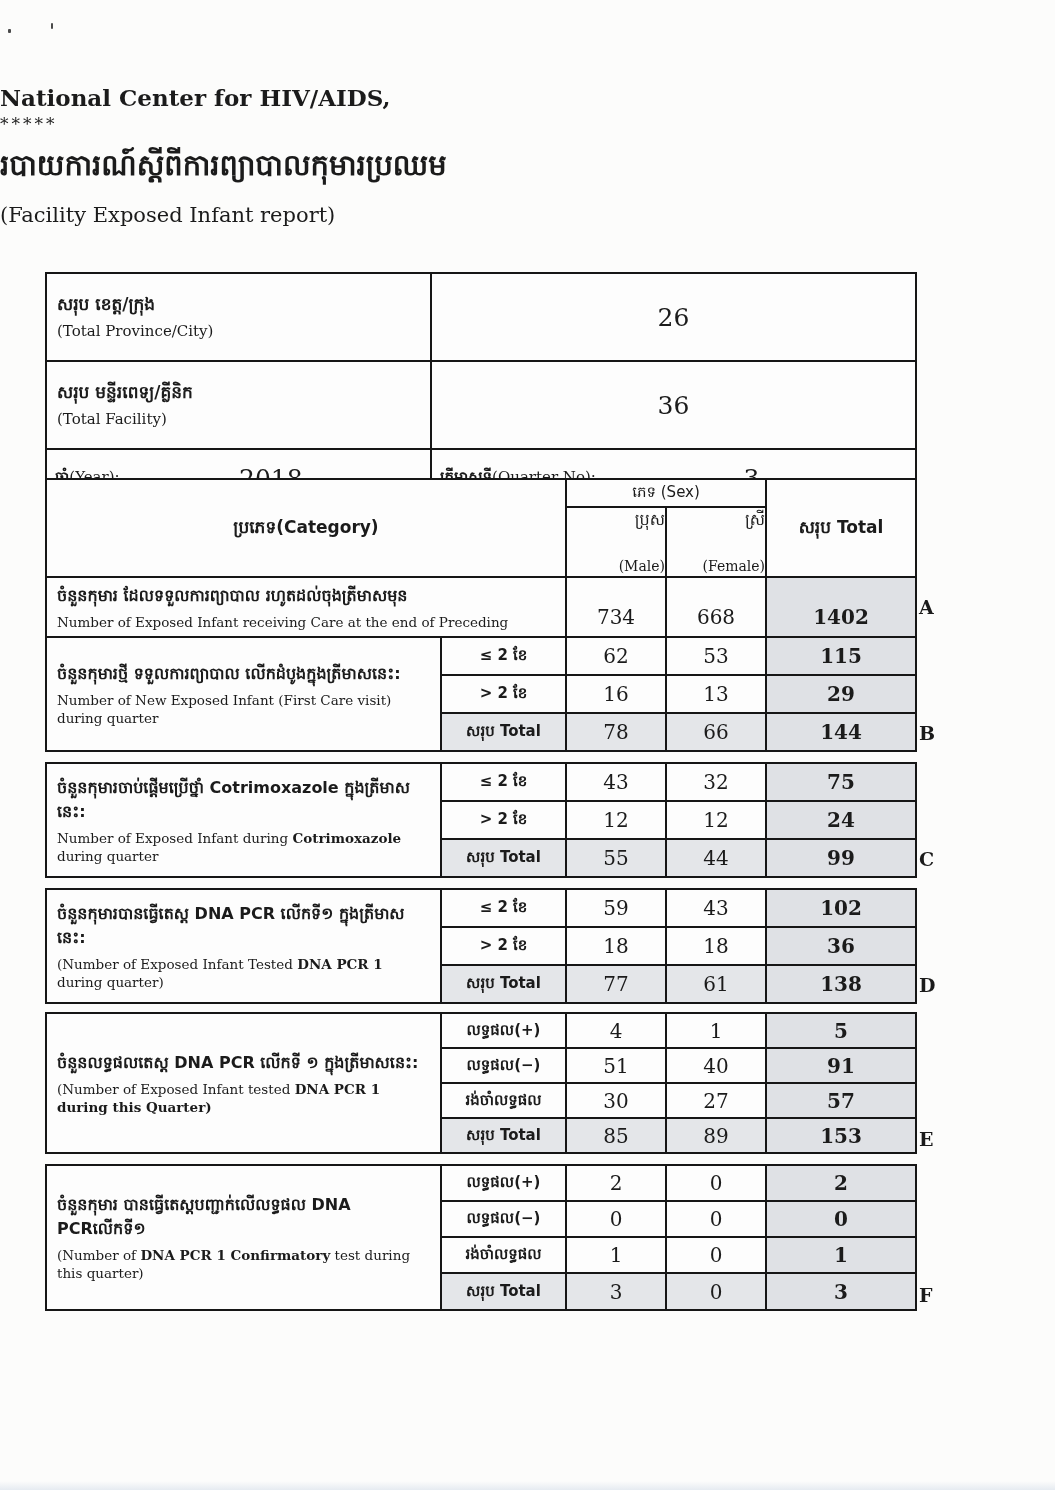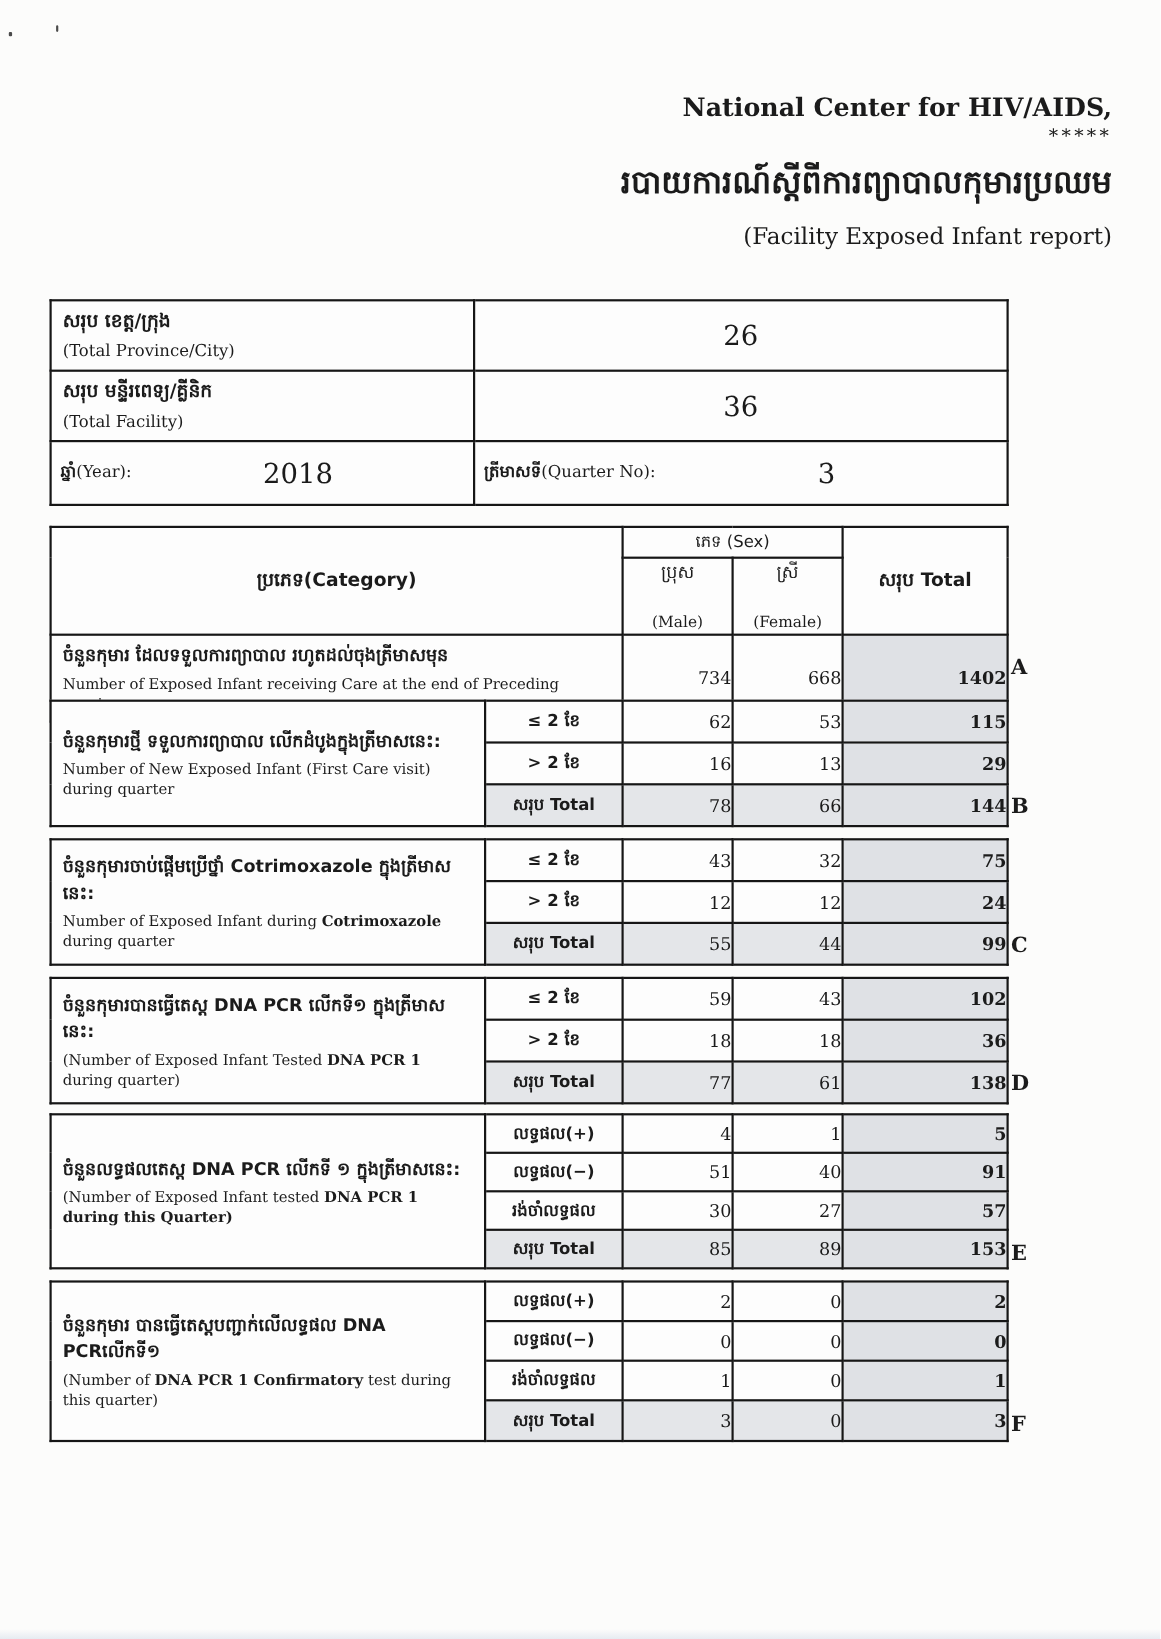--- a/index.html
+++ b/index.html
@@ -5,54 +5,54 @@
   html,body{margin:0;padding:0;background:#ffffff;}
   .page{
     position:relative;
     width:1055px;height:1490px;
     background:#fcfcfb;
     font-family:"DejaVu Serif", serif;
     color:#1b1b1b;
     overflow:hidden;
   }
   
-  .doc-header{position:absolute;left:0;top:82px;width:966px;text-align:right;padding-left:45px;}
+  .doc-header{position:absolute;left:0;top:82px;width:966px;text-align:left;}
   .org-line{font-size:23px;font-weight:bold;line-height:31px;margin:0;}
   .stars{font-size:17px;letter-spacing:3px;line-height:18px;margin-top:2px;}
   .title-kh{
     font-family:"DejaVu Sans", sans-serif;
     font-size:29px;font-weight:bold;line-height:44px;margin-top:10px;
   }
   .title-en{font-size:21px;margin-top:16px;}
   
   table{border-collapse:collapse;position:absolute;left:45px;table-layout:fixed;background:#fdfdfd;}
   table, td{border:2.5px solid #161616;}
   td{padding:0;vertical-align:middle;overflow:hidden;}
   
-  .sum-label-cell{padding:6px 10px;border-radius:26px;}
+  .sum-label-cell{padding:18px 10px;border-radius:26px;}
   .sum-label-kh{font-family:"DejaVu Sans", sans-serif;font-weight:bold;font-size:17px;line-height:24px;}
   .sum-label-en{font-size:15px;line-height:22px;margin-top:4px;}
   .sum-value{text-align:center;font-size:25px;}
   .flex-cell{display:flex;align-items:center;padding:0 8px;}
   .flex-label{font-size:15px;white-space:nowrap;}
   .flex-label .kh{font-family:"DejaVu Sans", sans-serif;font-weight:bold;}
   .flex-value{flex:1;text-align:center;font-size:25px;}
   
   .cath{text-align:center;font-family:"DejaVu Sans", sans-serif;font-size:17px;font-weight:bold;}
   .sexh{text-align:center;font-family:"DejaVu Sans", sans-serif;font-size:15px;}
-  .mfh{text-align:center;}
+  .mfh{text-align:right;}
   .mf-kh{font-family:"DejaVu Sans", sans-serif;font-size:16px;line-height:24px;}
   .mf-en{font-size:14px;line-height:20px;margin-top:24px;}
   .toth{text-align:center;font-family:"DejaVu Sans", sans-serif;font-weight:bold;font-size:17px;}
   
   .cat{padding:6px 10px;text-align:left;}
   .cat-kh{font-family:"DejaVu Sans", sans-serif;font-weight:bold;font-size:16px;line-height:24px;margin-bottom:5px;}
   .cat-en{font-size:13.5px;line-height:18px;}
   .lbl{text-align:center;font-family:"DejaVu Sans", sans-serif;font-size:15px;font-weight:bold;}
-  .val{text-align:right;font-size:16px;}
+  .val{text-align:center;font-size:20px;}
   .tot{background:#dfe1e5;font-weight:bold;}
   .trow td.lbl, .trow td.val{background:#e4e6e9;}
   .trow td.tot{background:#dfe1e5;}
   
   .marker{position:absolute;left:919px;font-size:19px;font-weight:bold;font-family:"DejaVu Serif", serif;}
   
   .speck{position:absolute;background:#4a4a4a;border-radius:1px;}
   .scan-edge{position:absolute;left:0;bottom:0;width:1055px;height:9px;
     background:linear-gradient(to bottom, rgba(230,236,243,0), #e6ebf1);}
 </style>

